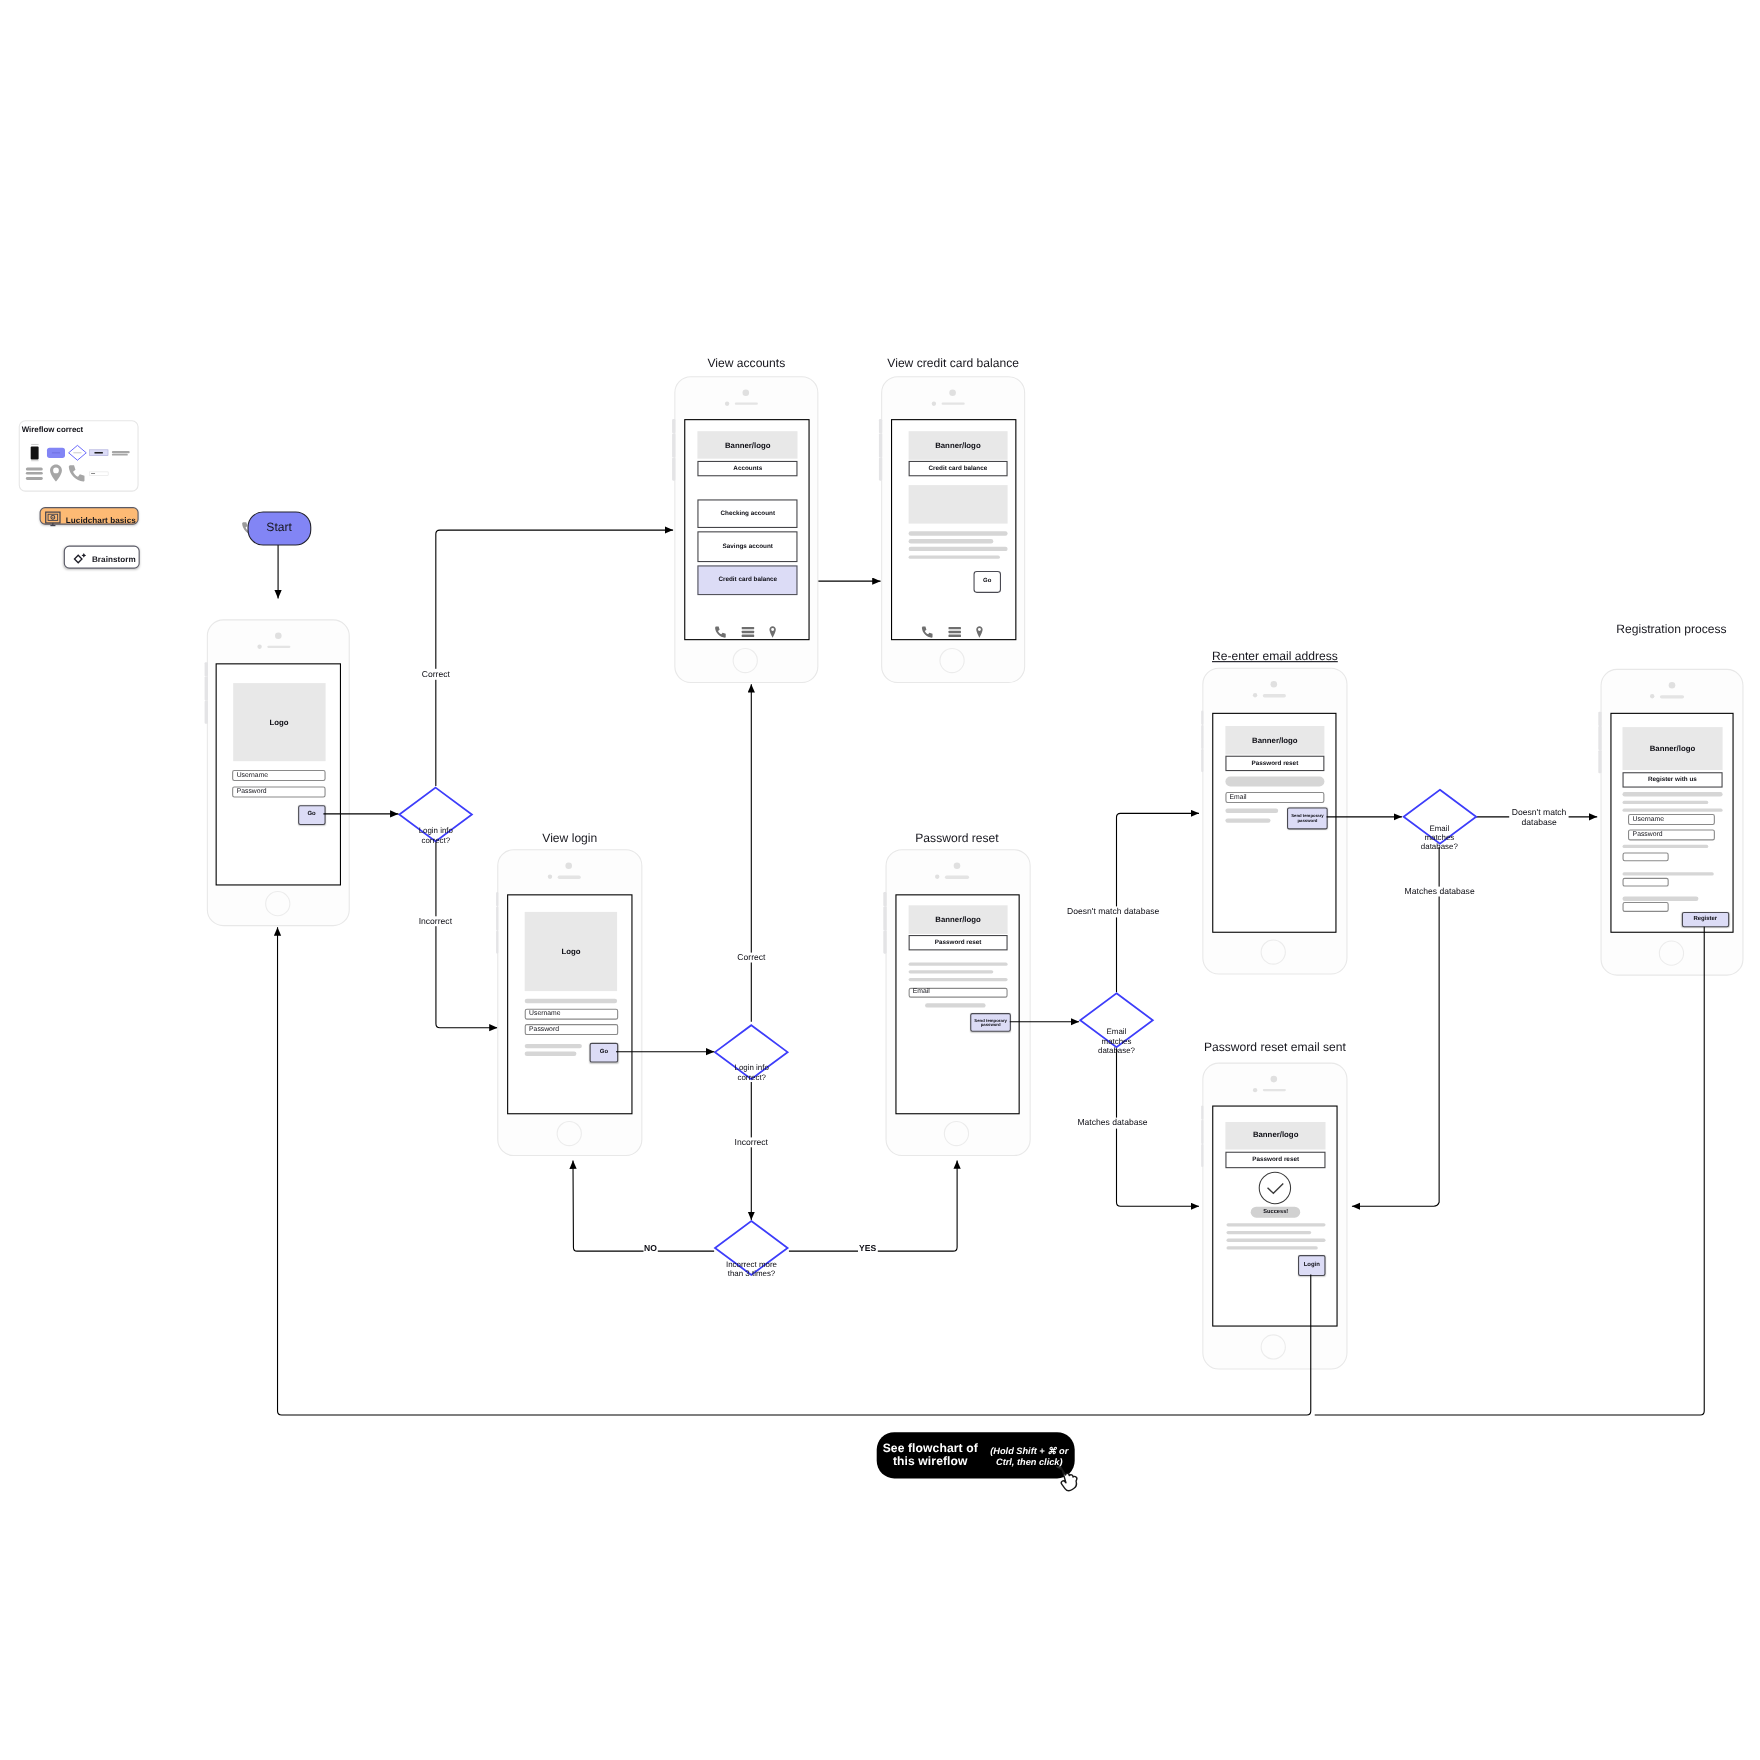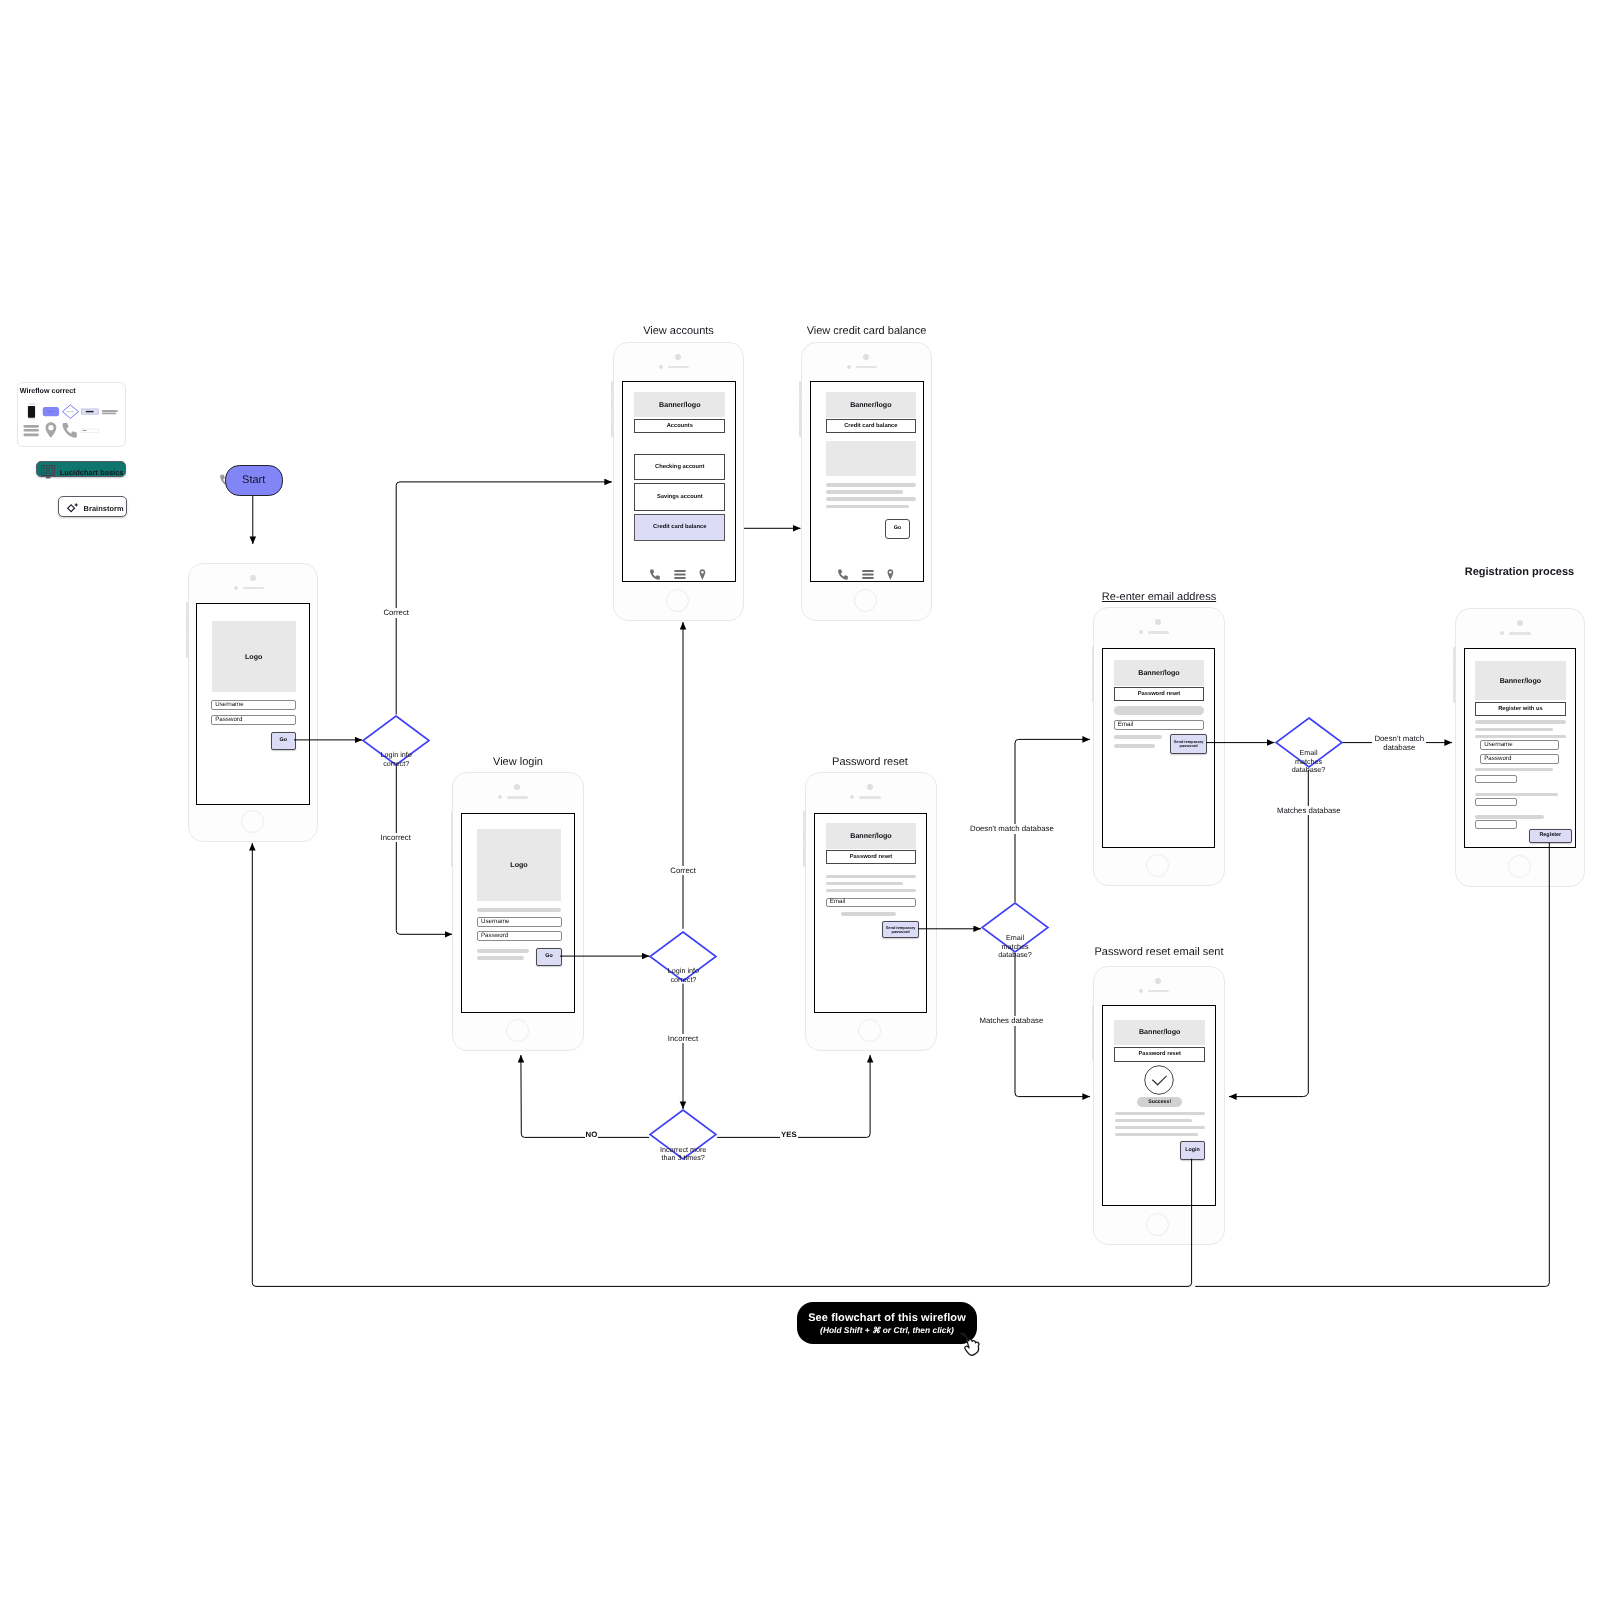--- a/index.html
+++ b/index.html
@@ -69,21 +69,21 @@
   #startnode{position:absolute;background:#8285f5;border:1px solid #23232e;border-radius:16px;
       display:flex;align-items:center;justify-content:center;font-size:11px;color:#16161d;}
 
   
   .elabel{position:absolute;font-size:7.8px;color:#0d0d14;white-space:nowrap;background:#fff;
           padding:0 1px;line-height:1.2;}
   .elabel.b{font-weight:700;}
 
   
   #tooltip{position:absolute;background:#000;border-radius:16px;color:#fff;text-align:center;
-     display:flex;flex-direction:column;align-items:center;justify-content:center;}
+     display:flex;flex-direction:row;align-items:center;justify-content:center;}
   #tooltip .l1{font-size:11px;font-weight:700;letter-spacing:.1px;}
   #tooltip .l2{font-size:8.4px;font-style:italic;font-weight:700;margin-top:1px;}
 </style>
 </head>
 <body>
 
 <div id="canvas">
 
 <svg class="abs" style="left:0;top:0;width:1600px;height:1600px" viewBox="0 0 1600 1600">
   <defs>
@@ -160,21 +160,21 @@
     <path d="M62.2,422.1 h4.3 l1.3,4.2 l-2.2,1.7 c0.85,2.05 2.55,3.75 4.5,4.6 l1.7,-2.25 l4.2,1.35 v4.3
           c-0.07,0.52 -0.52,0.88 -1.0,0.88 c-6.8,-0.43 -12.85,-6.5 -13.28,-13.3 c0,-0.52 0.43,-0.98 0.95,-0.98 z" fill="#a6a6a6"></path>
 
     <g>
       <rect x="80.7" y="428.2" width="16.8" height="3.4" fill="#fff" stroke="#dcdcdc" stroke-width="0.45"></rect>
       <rect x="82" y="429.2" width="3.6" height="0.9" fill="#8a8a8a"></rect>
     </g>
   </svg>
 </div>
 
-<div class="pillbtn" id="btn-lucid" style="left:35.5px;top:461px;width:90.5px;height:16px;background:#0f766e;border-color:#5a5a66;">
+<div class="pillbtn" id="btn-lucid" style="left:35.5px;top:461px;width:90.5px;height:16px;background:#fdba74;border-color:#5a5a66;">
   <svg class="abs" style="left:4.6px;top:3.3px;width:14.1px;height:13.4px" viewBox="0 0 14.1 13.4">
     <rect x="0.55" y="0.55" width="13" height="9.85" fill="none" stroke="#42424e" stroke-width="1.1"></rect>
     <rect x="2.7" y="2.5" width="8.7" height="5.6" fill="none" stroke="#42424e" stroke-width="0.85"></rect>
     <circle cx="7.05" cy="5.3" r="1.75" fill="none" stroke="#42424e" stroke-width="0.95"></circle>
     <circle cx="7.05" cy="5.3" r="0.6" fill="#42424e"></circle>
     <rect x="6.5" y="10.4" width="1.1" height="2.0" fill="#42424e"></rect>
     <rect x="4.8" y="12.2" width="4.6" height="1.15" fill="#42424e"></rect>
   </svg>
   <span class="lbl abs" style="left:23.3px;top:6.2px;">Lucidchart basics</span>
 </div>
@@ -355,21 +355,21 @@
     </svg>
     <div class="greybtn" style="left:33.7px;top:90.5px;width:45.3px;height:9.6px;">Success!</div>
     <div class="bar" style="left:12.1px;top:105.4px;width:89.4px;height:3.4px;"></div>
     <div class="bar" style="left:12.1px;top:112.5px;width:77px;height:3.4px;"></div>
     <div class="bar" style="left:12.1px;top:119.2px;width:89.4px;height:3.4px;"></div>
     <div class="bar" style="left:12.1px;top:126.3px;width:82.7px;height:3.4px;"></div>
     <div class="gobtn" style="left:76.6px;top:134.9px;width:25.1px;height:18.3px;">Login</div>
   </div>
 </div>
 
-<div class="ptitle" style="left:1454px;top:566px;width:131px;font-weight:bold;">Registration process</div>
+<div class="ptitle" style="left:1454px;top:566px;width:131px;">Registration process</div>
 <div class="phone" style="left:1454.7px;top:608.2px;width:130.8px;height:278.8px;">
   <div class="body"></div>
   <div class="sidebtn" style="left:-1.6px;top:38.5px;width:2.6px;height:13.5px;"></div>
   <div class="sidebtn" style="left:-1.6px;top:52px;width:2.6px;height:22px;"></div>
   <div class="sidebtn" style="left:-1.6px;top:74px;width:2.6px;height:20.7px;"></div>
   <div class="cam" style="left:62.2px;top:11.5px;width:6px;height:6px;"></div>
   <div class="cam" style="left:45.8px;top:23.1px;width:3.9px;height:3.9px;"></div>
   <div class="spk" style="left:54.6px;top:24px;width:21.6px;height:2.4px;"></div>
   <div class="homebtn" style="left:53.4px;top:247px;width:23px;height:23px;"></div>
   <div class="screen" style="left:9.2px;top:40.1px;width:112.6px;height:199.4px;">

